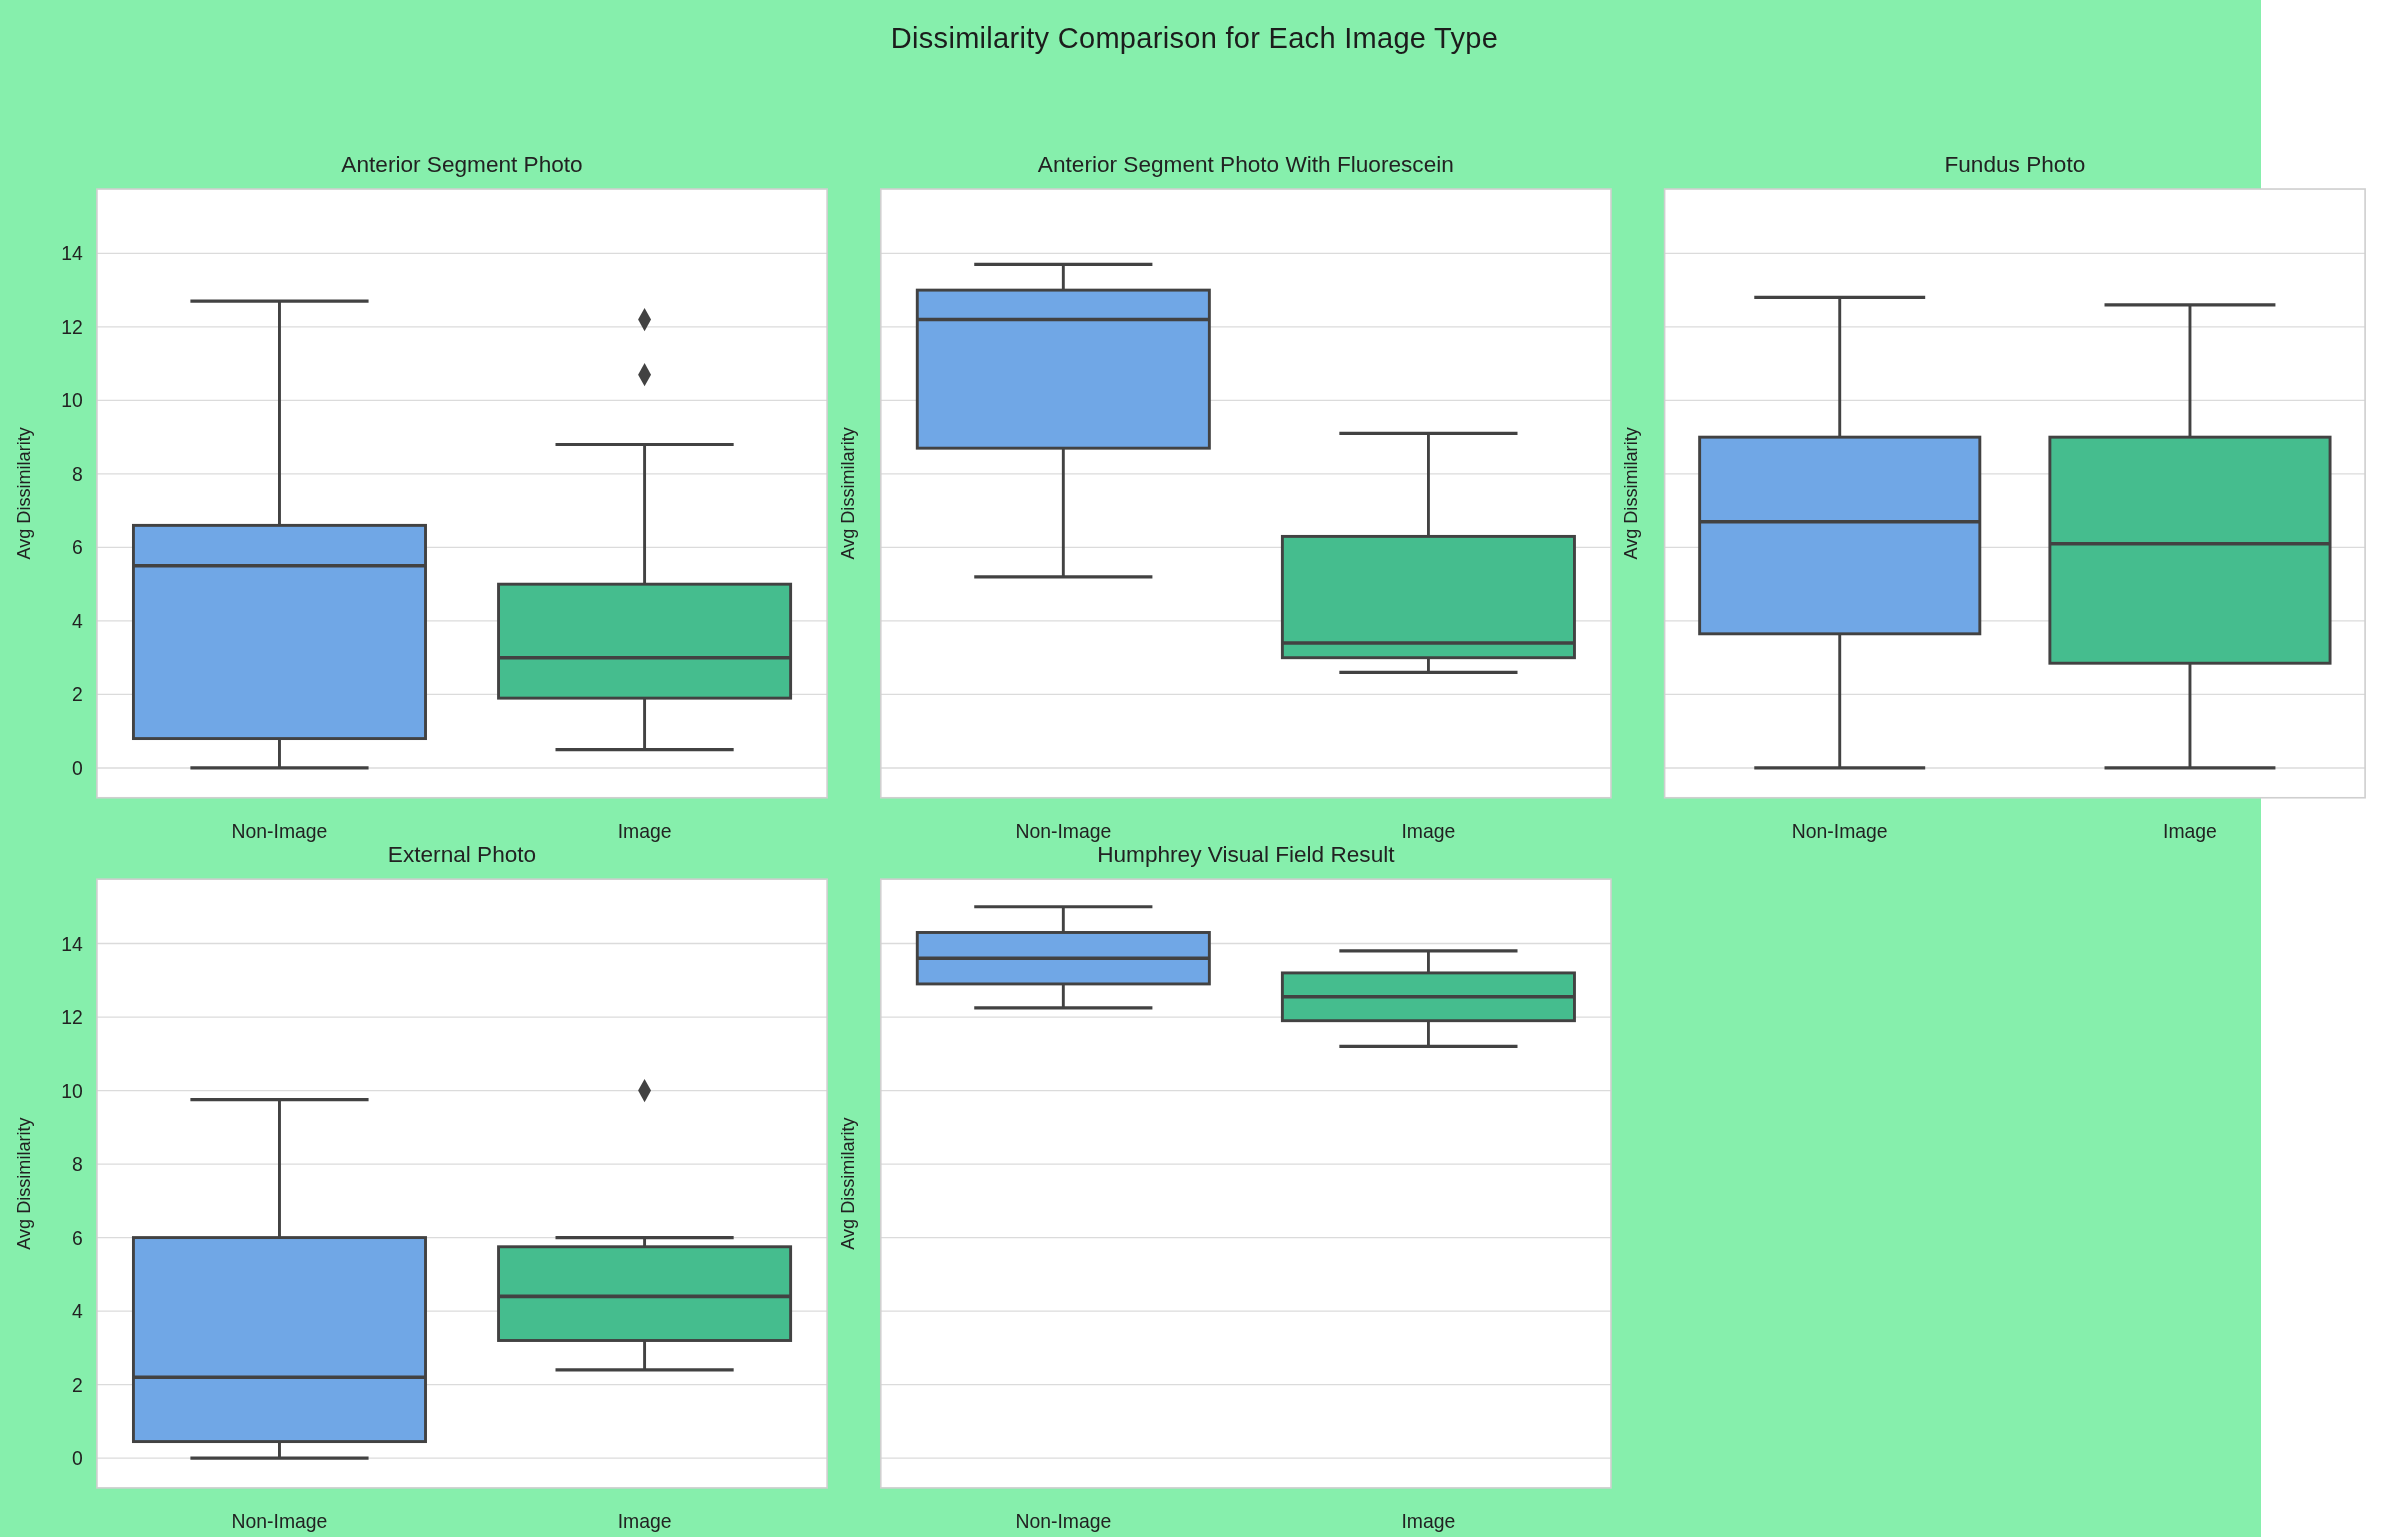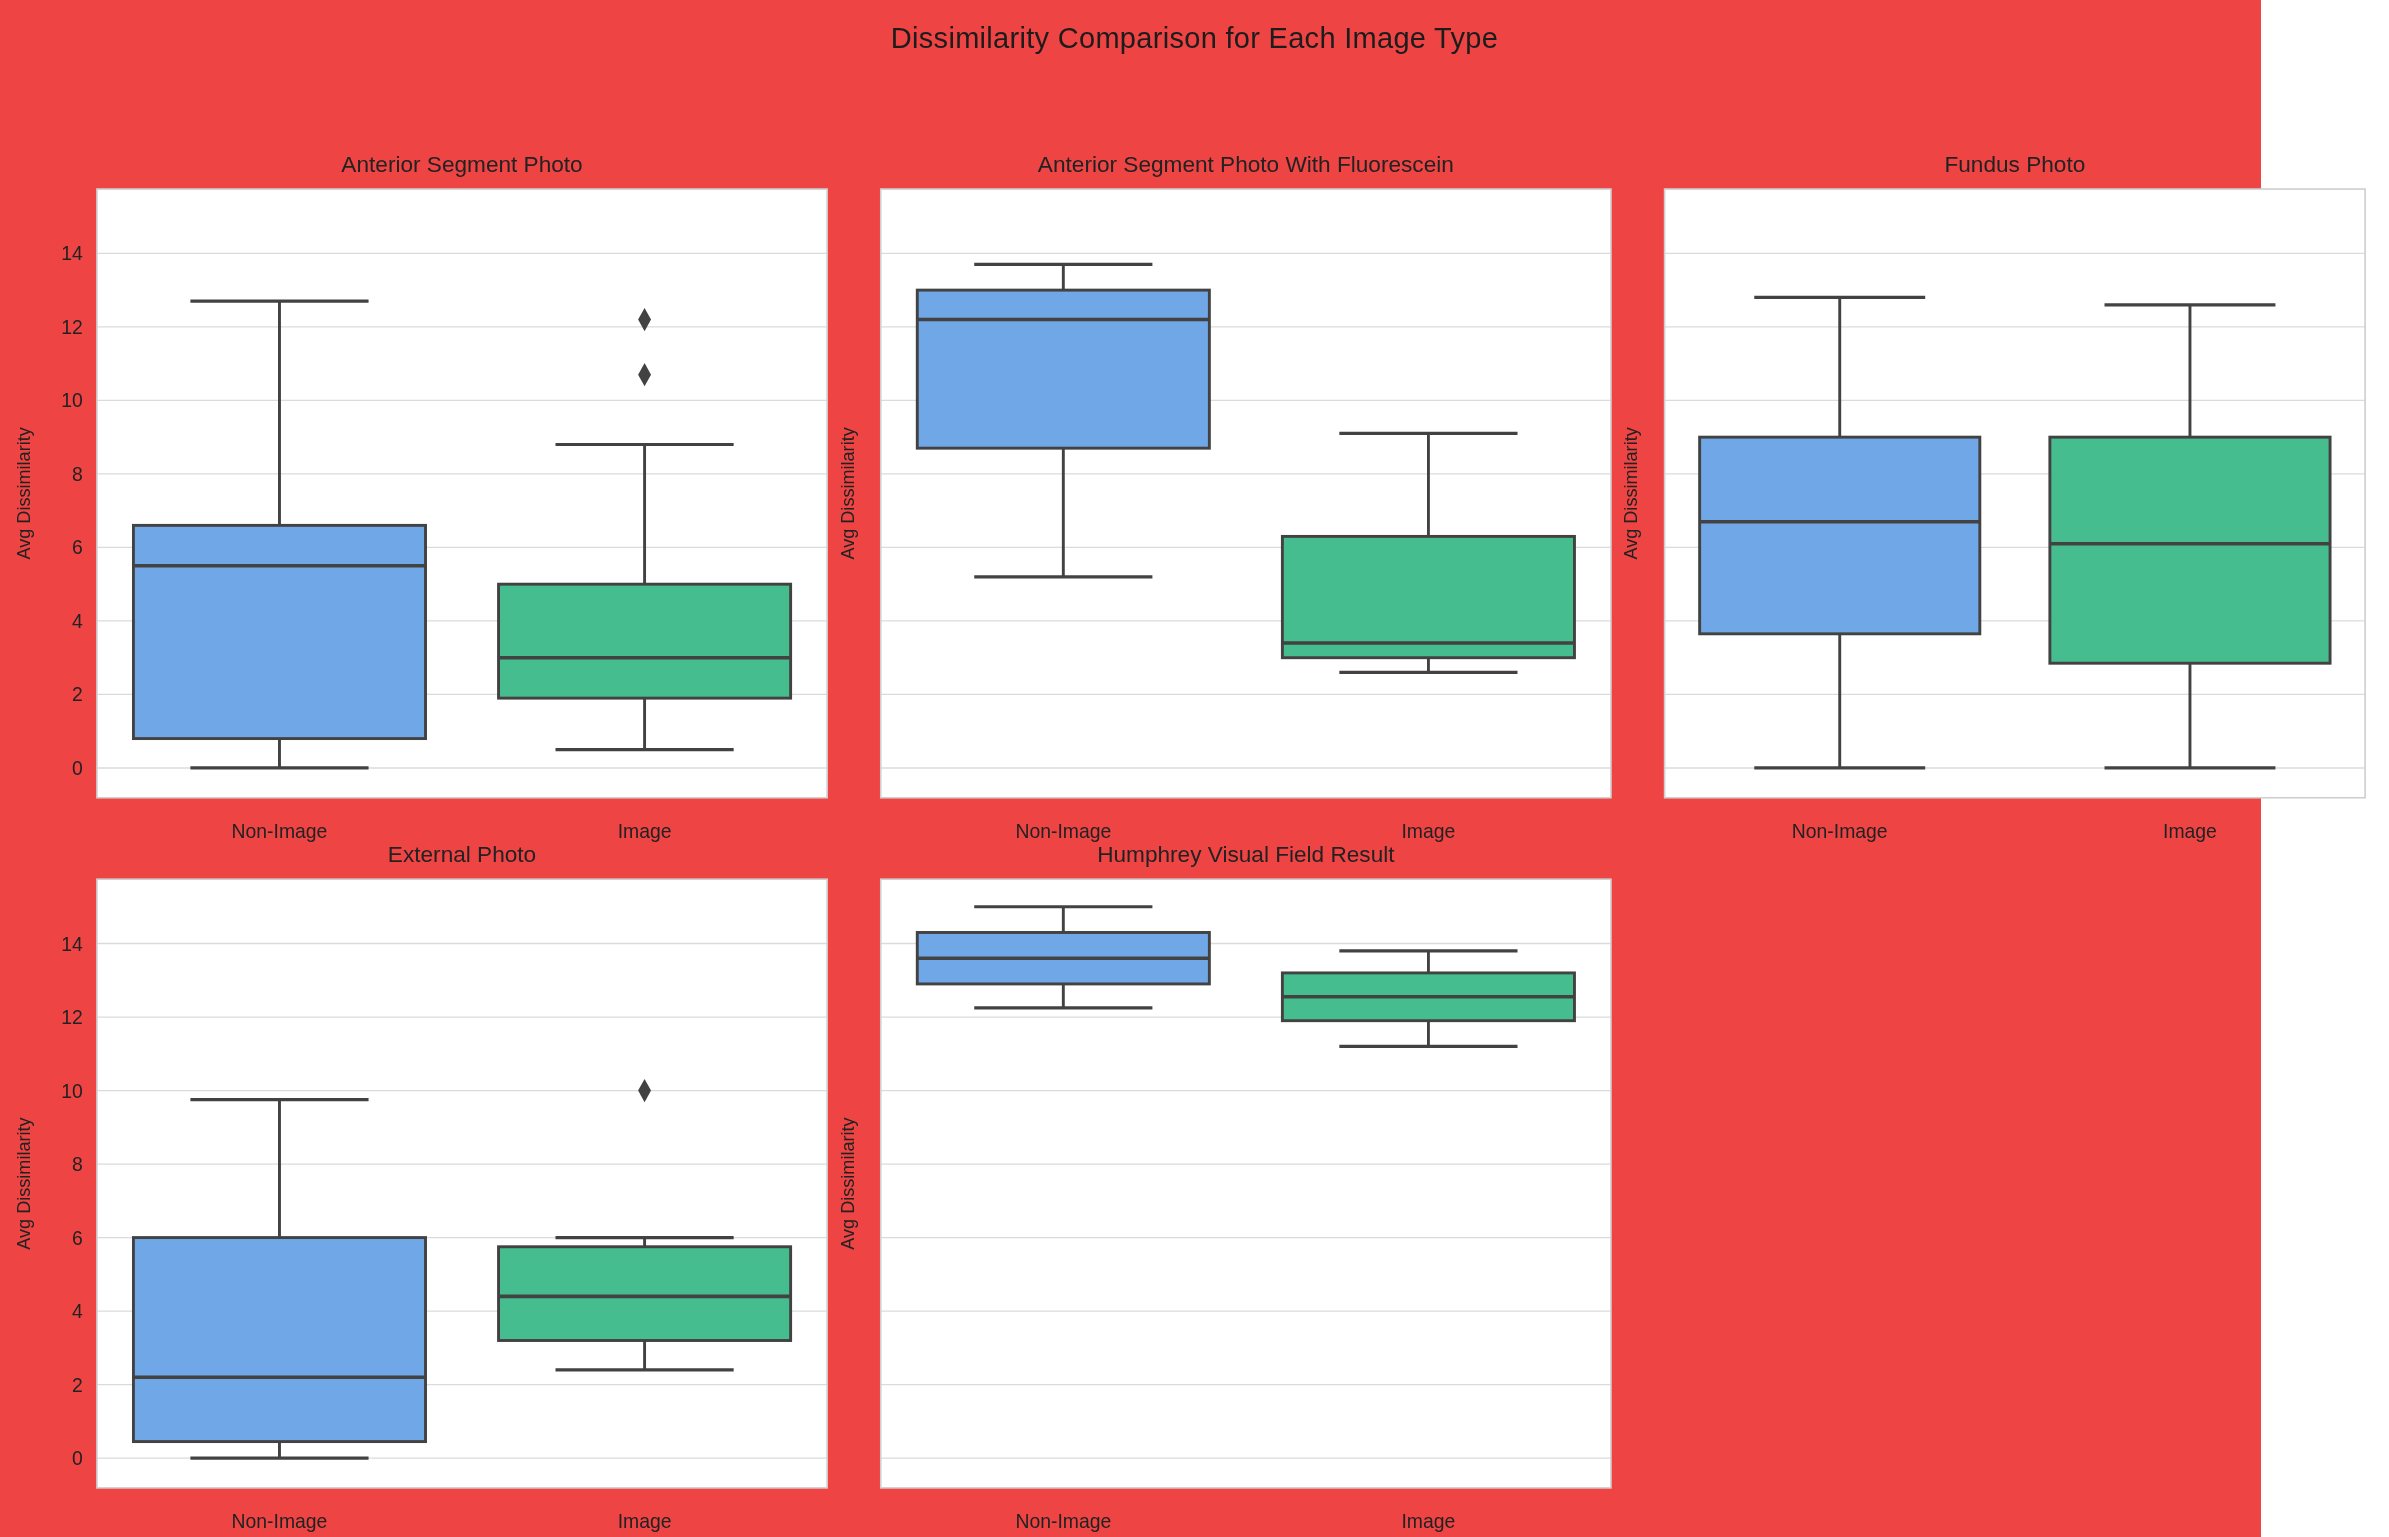--- a/index.html
+++ b/index.html
@@ -11,21 +11,21 @@
     width: 2389px;
     height: 1538px;
     overflow: hidden;
     position: relative;
     font-family: "Liberation Sans", sans-serif;
   }
   .figure {
     position: absolute;
     left: 0; top: 0;
     width: 2261px; height: 1538px;
-    background: #ef4444;
+    background: #86efac;
   }
   .main-title {
     position: absolute;
     top: 22px;
     left: 0;
     width: 2389px;
     text-align: center;
     font-size: 29px;
     color: #1c1c1c;
     letter-spacing: 0.3px;

